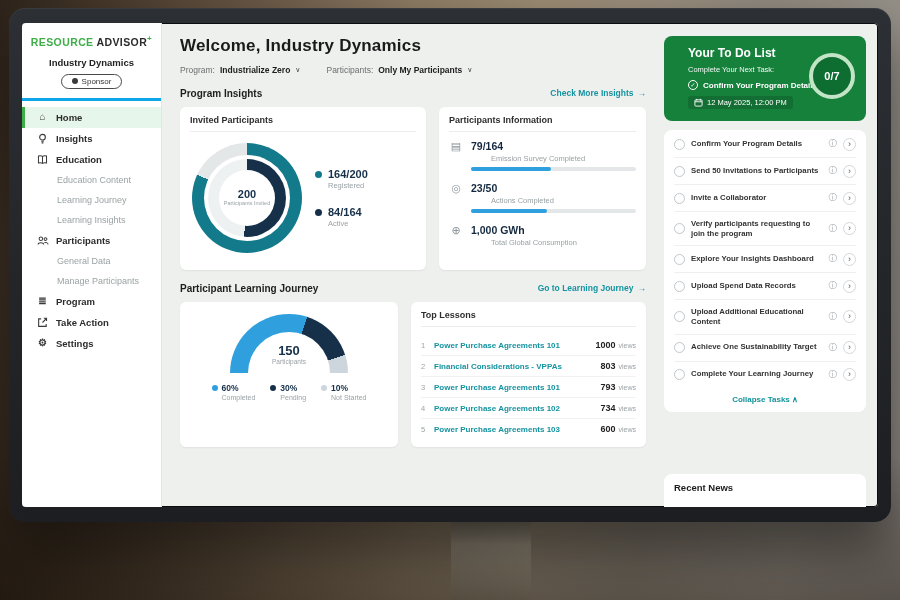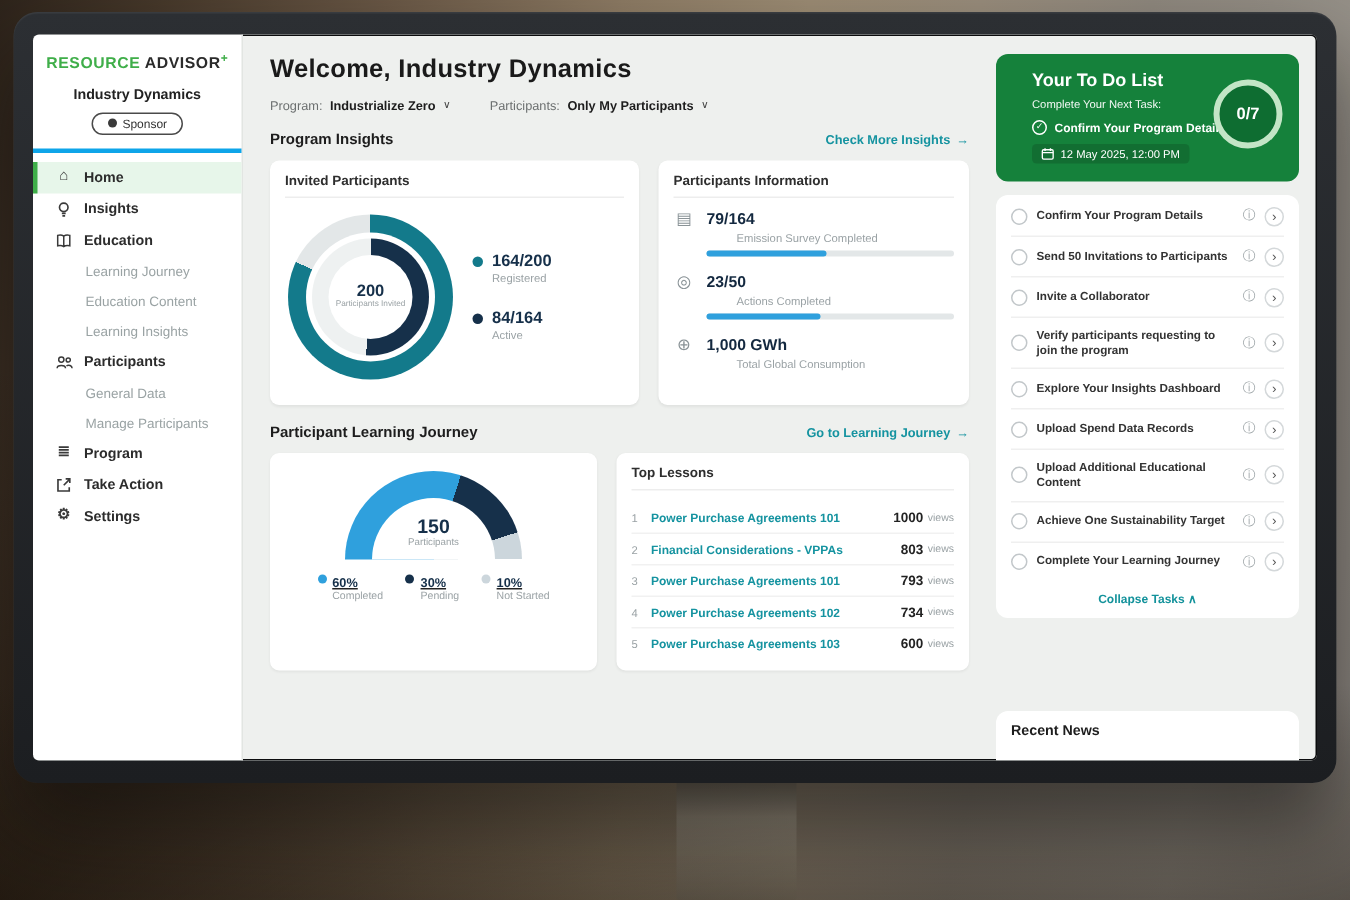--- a/index.html
+++ b/index.html
@@ -88,21 +88,21 @@
   
   .edu-body { display:flex; flex-direction:column; align-items:center; }
   .gauge { position:relative; width:118px; height:59px; overflow:hidden; margin-top:4px; }
   .gauge-arc { position:absolute; left:0; top:0; width:118px; height:118px; border-radius:50%; }
   .gauge-hole { position:absolute; left:18px; top:18px; width:82px; height:82px; border-radius:50%; background:#fff;
     display:flex; flex-direction:column; align-items:center; padding-top:11px; text-align:center; }
   .gauge-val { font-size:13px; font-weight:bold; color:#16304a; }
   .gauge-lab { font-size:6.5px; color:#9aa2a5; }
   .gauge-legend { display:flex; gap:15px; margin-top:10px; }
   .gl-item { display:flex; flex-direction:column; }
-  .gl-top { display:flex; align-items:flex-start; gap:4px;text-decoration:underline; }
+  .gl-top { display:flex; align-items:center; gap:4px; }
   .gl-dot { width:6px; height:6px; border-radius:50%; }
   .gl-pct { font-size:8.5px; font-weight:bold; color:#16304a; }
   .gl-lab { font-size:7px; color:#9aa2a5; margin-left:10px; margin-top:1px; }
 
   
   .lesson-row { display:flex; align-items:center; padding:5px 0; border-bottom:1px solid #f1f1f1; }
   .lesson-row:last-child { border-bottom:none; }
   .lesson-rank { width:13px; font-size:7.5px; color:#9aa2a5; }
   .lesson-title { flex:1; font-size:8px; font-weight:bold; color:#1593a0; cursor:pointer; }
   .lesson-views { font-size:9px; font-weight:bold; color:#222; }
@@ -171,24 +171,24 @@
           </div>
           <div class="nav-item">
             <span class="nav-icon">
               <svg class="ic" width="11" height="11" viewBox="0 0 12 12">
                   <path d="M6 2.6C4.8 1.8 3 1.7 1.6 2.1v7.6C3 9.3 4.8 9.4 6 10.2c1.2-.8 3-.9 4.4-.5V2.1C9 1.7 7.2 1.8 6 2.6zM6 2.6v7.6" fill="none" stroke="currentColor" stroke-width="1.1"></path>
                 </svg>
             </span>
             <span>Education</span>
           </div>
           <div class="nav-item sub">
+            <span>Education Content</span>
+          </div>
+          <div class="nav-item sub">
             <span>Learning Journey</span>
-          </div>
-          <div class="nav-item sub">
-            <span>Education Content</span>
           </div>
           <div class="nav-item sub">
             <span>Learning Insights</span>
           </div>
           <div class="nav-item">
             <span class="nav-icon">
               <svg class="ic" width="12" height="11" viewBox="0 0 13 11">
                   <circle cx="4.2" cy="3.6" r="1.9" fill="none" stroke="currentColor" stroke-width="1.1"></circle>
                   <circle cx="9.2" cy="3.9" r="1.5" fill="none" stroke="currentColor" stroke-width="1.1"></circle>
                   <path d="M1.2 9.8c0-2.6 6-2.6 6 0M7.9 8.1c1.6-1.1 4-.2 4.1 1.7" fill="none" stroke="currentColor" stroke-width="1.1"></path>

